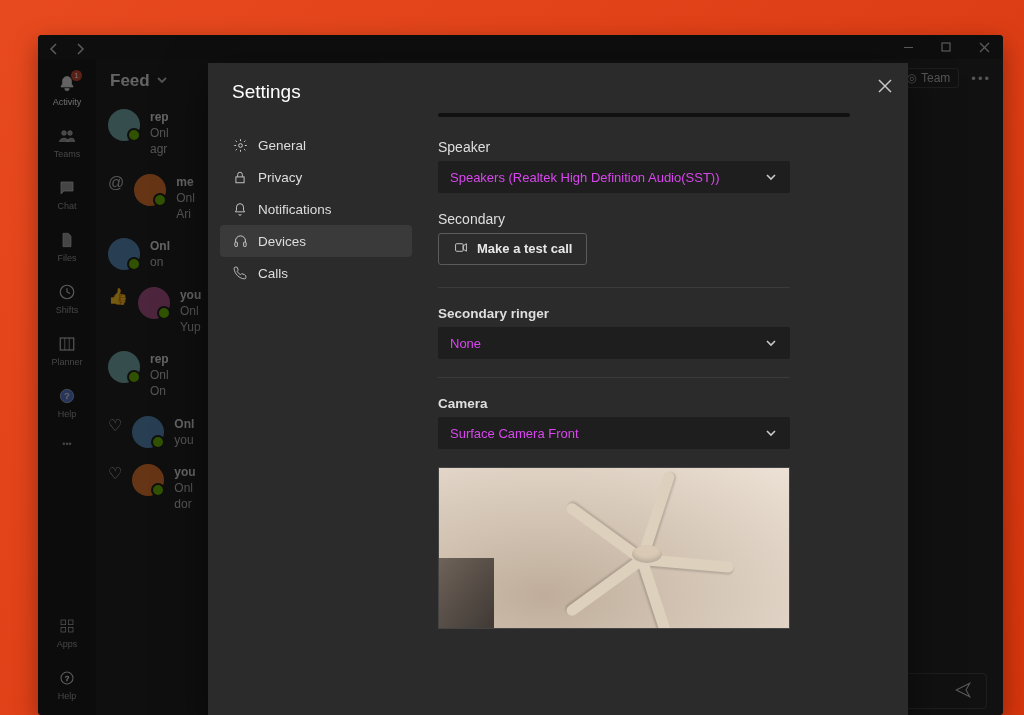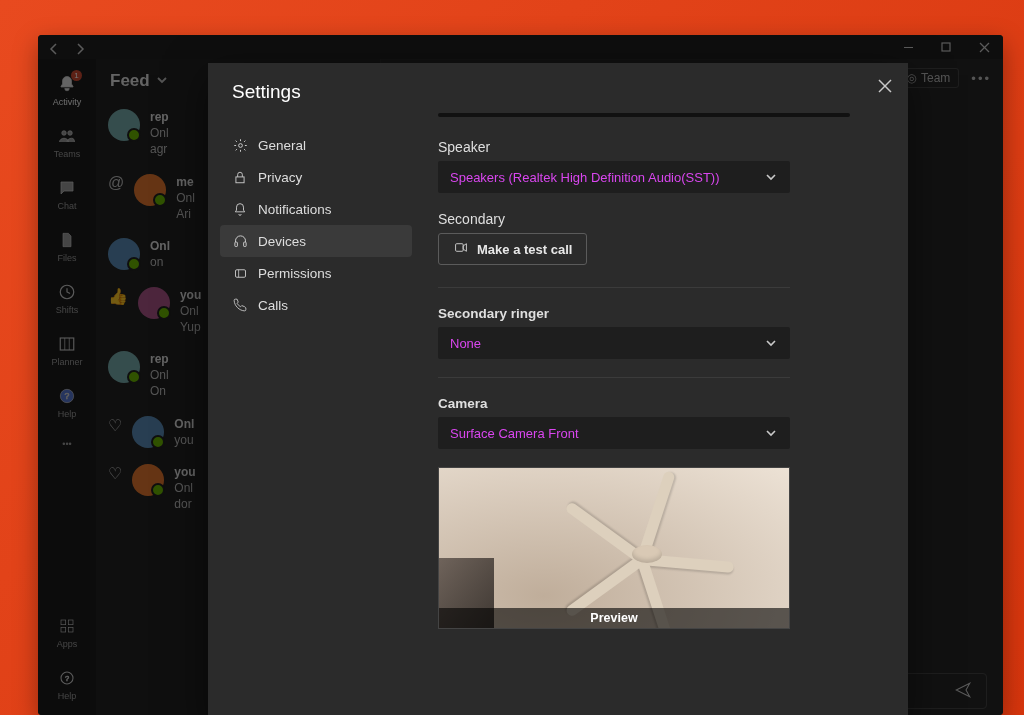--- a/index.html
+++ b/index.html
@@ -124,21 +124,21 @@
     height:4px; background:#111; border-radius:2px; margin:0 0 22px 0;
   }
   .field-label { font-size:14px; color:#dfdfdf; margin-bottom:6px; }
   .field-label.bold { font-weight:600; font-size:13.5px; }
   .select {
     width:352px; height:32px; background:#1e1e1e; display:flex; align-items:center; justify-content:space-between;
     padding:0 12px; font-size:13px; color:#d946ef; border-radius:2px; margin-bottom:18px;
   }
   .chev { width:14px; height:14px; display:flex; align-items:center; justify-content:center; }
   .test-btn {
-    display:inline-flex; align-items:center; gap:8px;
+    display:inline-flex; gap:8px;
     border:1px solid #5b5b5b; background:transparent; color:#e8e8e8;
     font-size:13px; font-weight:600; padding:7px 14px; border-radius:3px; margin-bottom:18px; cursor:pointer;
   }
   .sep { height:1px; background:#3b3b3b; width:352px; margin:4px 0 18px 0; }
   .preview {
     width:352px; height:162px; background:#cbbba9; position:relative; border:1px solid #444; overflow:hidden;
   }
   .preview-label {
     position:absolute; left:0; right:0; bottom:0; height:20px; background:rgba(0,0,0,0.6);
     color:#fff; font-size:12.5px; font-weight:600; display:flex; align-items:center; justify-content:center;
@@ -418,29 +418,20 @@
             <svg width="15" height="15" viewBox="0 0 24 24" fill="none" stroke="#e6e6e6">
               <path d="M4 13v-2a8 8 0 0 1 16 0v2" stroke-width="1.6"></path>
               <rect x="3" y="13" width="4" height="7" rx="1" stroke-width="1.6"></rect>
               <rect x="17" y="13" width="4" height="7" rx="1" stroke-width="1.6"></rect>
             </svg>
           </span>
         <span>Devices</span>
       </div>
       <div class="nav-item">
         <span class="nav-icon">
-            <svg width="15" height="15" viewBox="0 0 24 24" fill="none" stroke="#c9c9c9">
-              <rect x="4" y="6" width="16" height="12" rx="2" stroke-width="1.5"></rect>
-              <line x1="9" y1="6" x2="9" y2="18" stroke-width="1.3"></line>
-            </svg>
-          </span>
-        <span>Permissions</span>
-      </div>
-      <div class="nav-item">
-        <span class="nav-icon">
             <svg width="14" height="14" viewBox="0 0 24 24" fill="none" stroke="#c9c9c9">
               <path d="M22 17v3a2 2 0 0 1-2 2c-9 0-18-9-18-18a2 2 0 0 1 2-2h3l2 5-2 2a14 14 0 0 0 6 6l2-2 5 2z" stroke-width="1.5"></path>
             </svg>
           </span>
         <span>Calls</span>
       </div>
     </div>
 
     <div class="modal-right">
       <div class="bar"></div>
@@ -490,17 +481,16 @@
       </div>
 
       <div class="preview">
         <div class="ceilcorner"></div>
         <div class="blade b1"></div>
           <div class="blade b2"></div>
           <div class="blade b3"></div>
           <div class="blade b4"></div>
           <div class="blade b5"></div>
         <div class="fan-hub"></div>
-        <div class="preview-label">Preview</div>
       </div>
     </div>
   </div>
 </div>
 
 </body></html>

